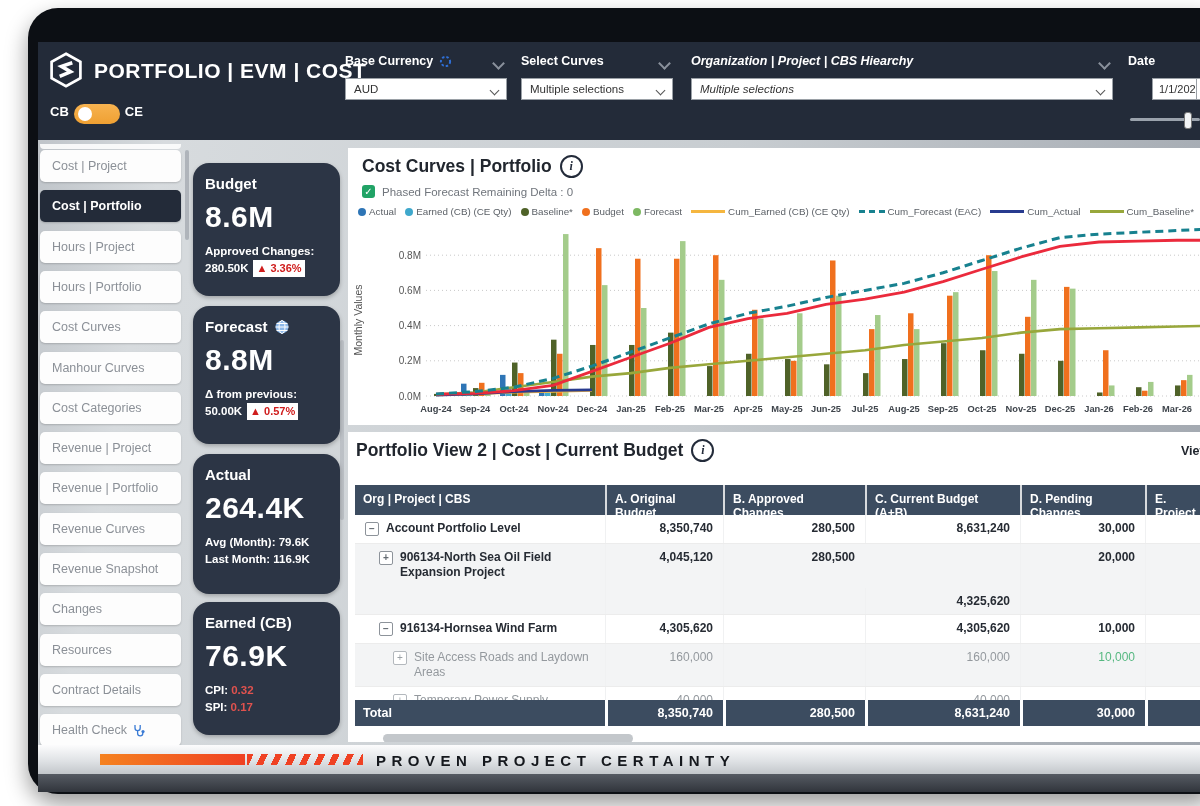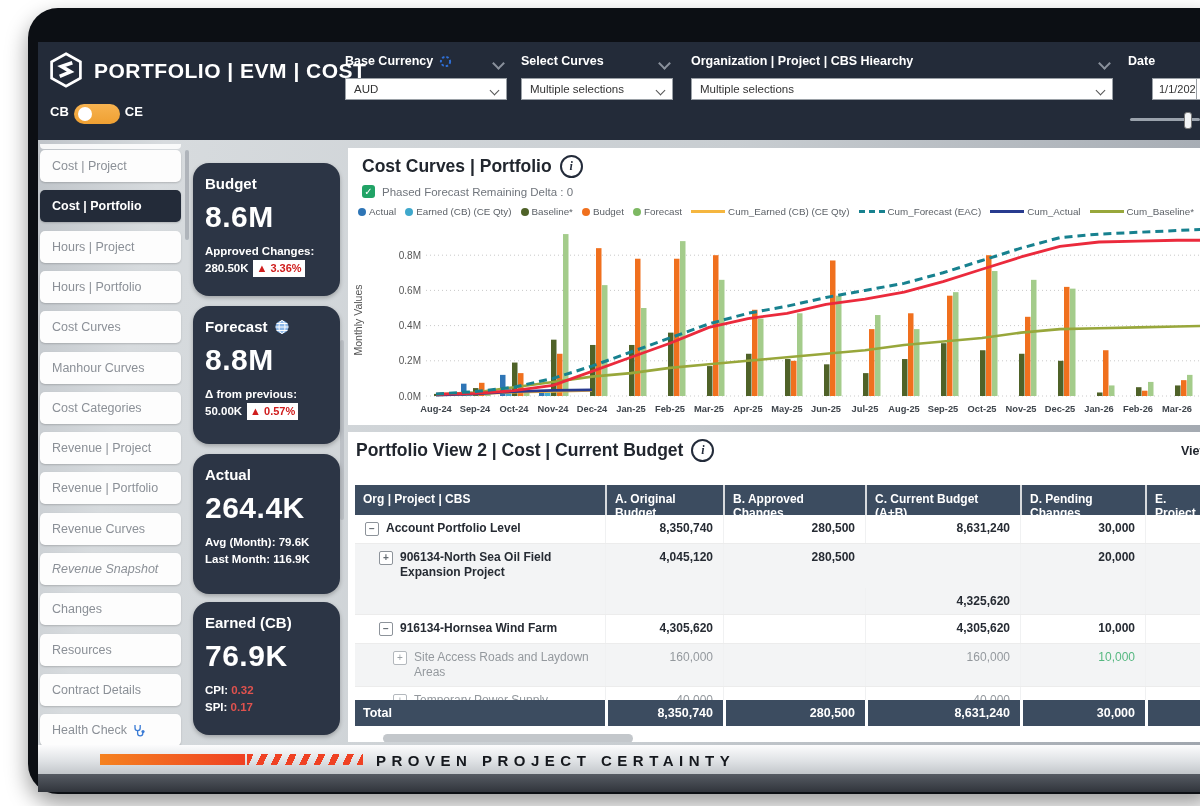--- a/index.html
+++ b/index.html
@@ -143,21 +143,21 @@
       <div class="filter-label">
         <span>Select Curves</span>
       </div>
       <span class="filter-chev"></span>
       <div class="select-box" style="width:152px;">
         <span>Multiple selections</span>
         <span class="select-chev"></span>
       </div>
     </div>
 
-    <div class="filter" style="left:653px;width:422px;">
+    <div class="filter" style="left:653px;width:422px;font-style:italic;">
       <div class="filter-label">
         <span>Organization | Project | CBS Hiearchy</span>
       </div>
       <span class="filter-chev"></span>
       <div class="select-box" style="width:422px;">
         <span>Multiple selections</span>
         <span class="select-chev"></span>
       </div>
     </div>
 
@@ -199,21 +199,21 @@
       </div>
       <div class="side-item" style="top: 288.1px;">
         <span>Revenue | Project</span>
       </div>
       <div class="side-item" style="top: 328.4px;">
         <span>Revenue | Portfolio</span>
       </div>
       <div class="side-item" style="top: 368.7px;">
         <span>Revenue Curves</span>
       </div>
-      <div class="side-item" style="top: 409px; font-style: italic;">
+      <div class="side-item" style="top: 409px;">
         <span>Revenue Snapshot</span>
       </div>
       <div class="side-item" style="top: 449.3px;">
         <span>Changes</span>
       </div>
       <div class="side-item" style="top: 489.6px;">
         <span>Resources</span>
       </div>
       <div class="side-item" style="top: 529.9px;">
         <span>Contract Details</span>

